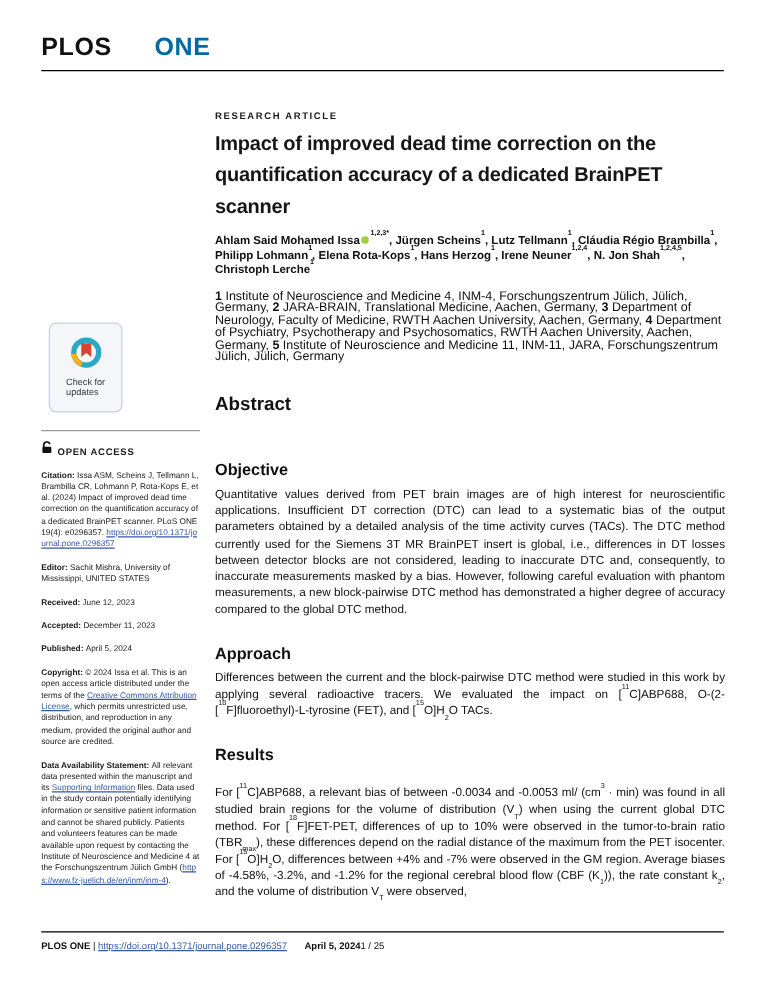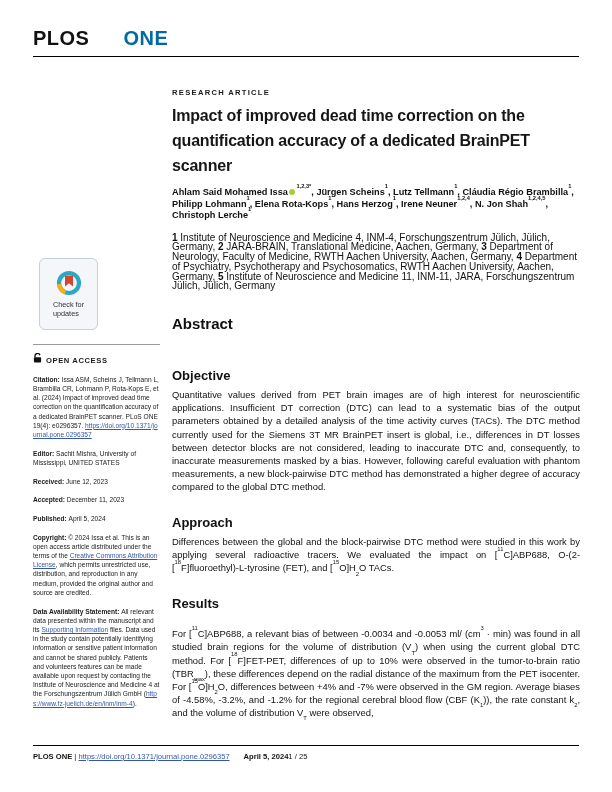--- a/index.html
+++ b/index.html
@@ -91,21 +91,21 @@
   <h1 class="title" style="margin:6px 0 0 0;">Impact of improved dead time correction on the quantification accuracy of a dedicated BrainPET scanner</h1>
   <p class="authors" style="margin-bottom:0;"><span>Ahlam Said Mohamed Issa</span><span class="orcid"></span><sup>1,2,3*</sup><span>, Jürgen Scheins</span><sup>1</sup><span>, Lutz Tellmann</span><sup>1</sup><span>, Cláudia Régio Brambilla</span><sup>1</sup><span>, Philipp Lohmann</span><sup>1</sup><span>, Elena Rota-Kops</span><sup>1</sup><span>, Hans Herzog</span><sup>1</sup><span>, Irene Neuner</span><sup>1,2,4</sup><span>, N. Jon Shah</span><sup>1,2,4,5</sup><span>, Christoph Lerche</span><sup>1</sup></p>
   <p class="affils" style="margin-bottom:0;"><b>1 </b><span>Institute of Neuroscience and Medicine 4, INM-4, Forschungszentrum Jülich, Jülich, Germany, </span><b>2 </b><span>JARA-BRAIN, Translational Medicine, Aachen, Germany, </span><b>3 </b><span>Department of Neurology, Faculty of Medicine, RWTH Aachen University, Aachen, Germany, </span><b>4 </b><span>Department of Psychiatry, Psychotherapy and Psychosomatics, RWTH Aachen University, Aachen, Germany, </span><b>5 </b><span>Institute of Neuroscience and Medicine 11, INM-11, JARA, Forschungszentrum Jülich, Jülich, Germany</span></p>
 
   <h2 class="abstract-h" style="margin-bottom:0;">Abstract</h2>
 
   <h3 class="sec-h first" style="margin-bottom:0;">Objective</h3>
   <p class="sec-p" style="margin-bottom:0;"><span>Quantitative values derived from PET brain images are of high interest for neuroscientific applications. Insufficient DT correction (DTC) can lead to a systematic bias of the output parameters obtained by a detailed analysis of the time activity curves (TACs). The DTC method currently used for the Siemens 3T MR BrainPET insert is global, i.e., differences in DT losses between detector blocks are not considered, leading to inaccurate DTC and, consequently, to inaccurate measurements masked by a bias. However, following careful evaluation with phantom measurements, a new block-pairwise DTC method has demonstrated a higher degree of accuracy compared to the global DTC method.</span></p>
 
   <h3 class="sec-h next" style="margin-bottom:0;">Approach</h3>
-  <p class="sec-p" style="margin-bottom:0;"><span>Differences between the global and the block-pairwise DTC method were studied in this work by applying several radioactive tracers. We evaluated the impact on [</span><sup>11</sup><span>C]ABP688, O-(2-[</span><sup>18</sup><span>F]fluoroethyl)-L-tyrosine (FET), and [</span><sup>15</sup><span>O]H</span><sub>2</sub><span>O TACs.</span></p>
+  <p class="sec-p" style="margin-bottom:0;"><span>Differences between the current and the block-pairwise DTC method were studied in this work by applying several radioactive tracers. We evaluated the impact on [</span><sup>11</sup><span>C]ABP688, O-(2-[</span><sup>18</sup><span>F]fluoroethyl)-L-tyrosine (FET), and [</span><sup>15</sup><span>O]H</span><sub>2</sub><span>O TACs.</span></p>
 
   <h3 class="sec-h next" style="margin-bottom:16px;">Results</h3>
   <p class="sec-p" style="margin-bottom:0;"><span>For [</span><sup>11</sup><span>C]ABP688, a relevant bias of between -0.0034 and -0.0053 ml/ (cm</span><sup>3</sup><span> · min) was found in all studied brain regions for the volume of distribution (V</span><sub>T</sub><span>) when using the current global DTC method. For [</span><sup>18</sup><span>F]FET-PET, differences of up to 10% were observed in the tumor-to-brain ratio (TBR</span><sub>max</sub><span>), these differences depend on the radial distance of the maximum from the PET isocenter. For [</span><sup>15</sup><span>O]H</span><sub>2</sub><span>O, differences between +4% and -7% were observed in the GM region. Average biases of -4.58%, -3.2%, and -1.2% for the regional cerebral blood flow (CBF (K</span><sub>1</sub><span>)), the rate constant k</span><sub>2</sub><span>, and the volume of distribution V</span><sub>T</sub><span> were observed,</span></p>
 </div>
 
 <div class="footer-rule"></div>
 <div class="footer">
   <span>
     <span><b>PLOS ONE</b><span> | </span><a class="lnk">https://doi.org/10.1371/journal.pone.0296357</a></span><span class="gap"></span><b>April 5, 2024</b>
   </span>

